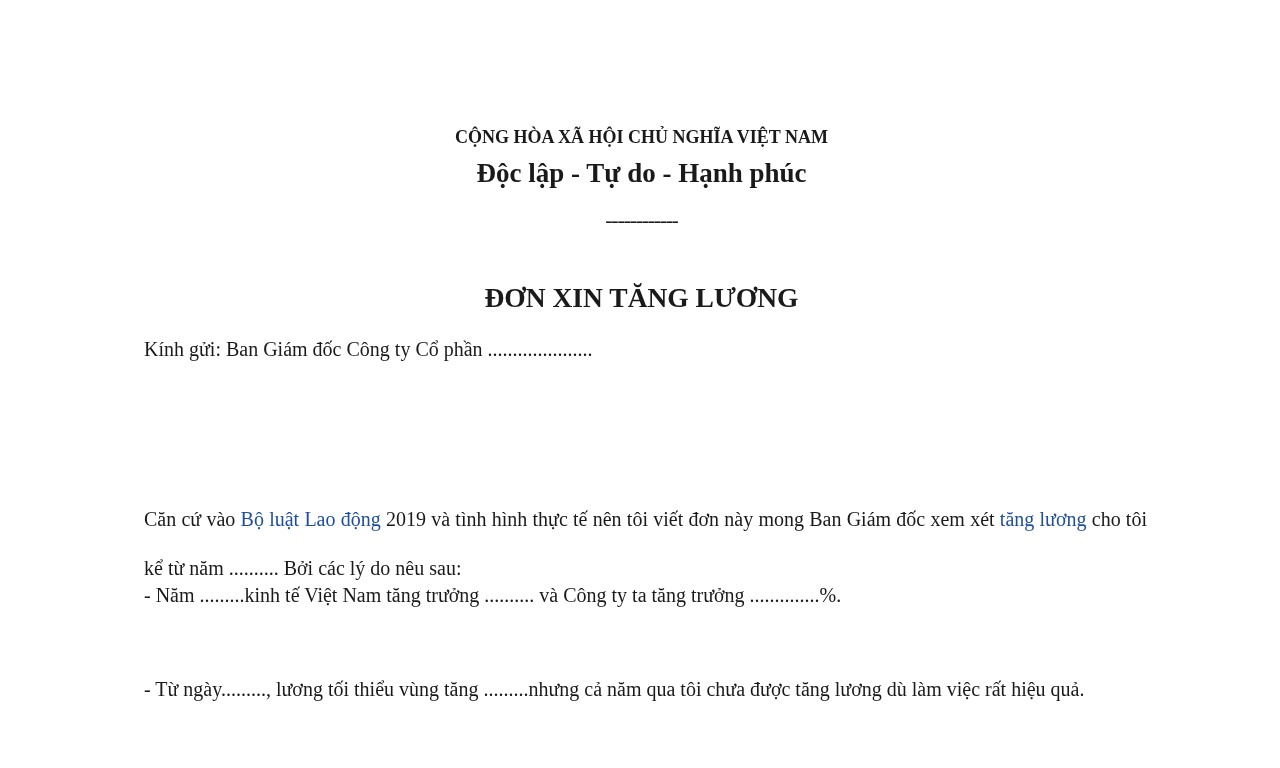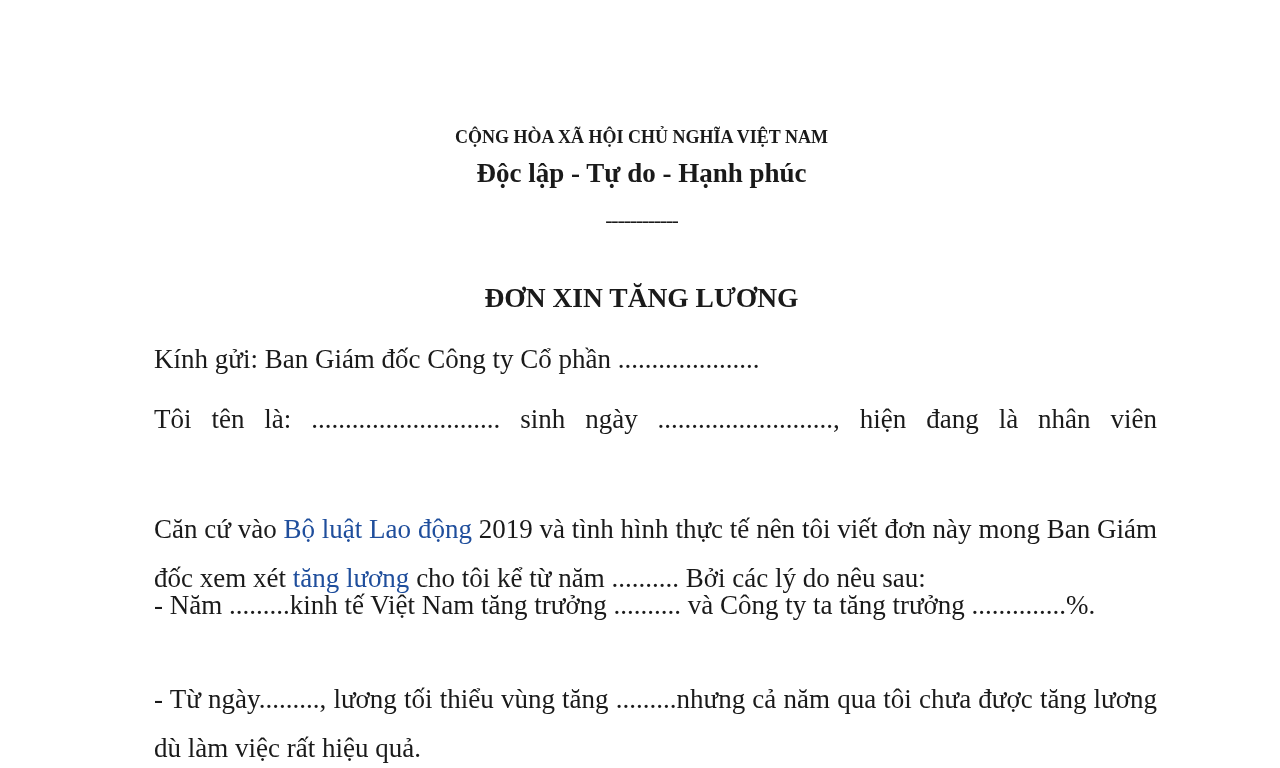--- a/index.html
+++ b/index.html
@@ -49,25 +49,25 @@
     }
     .doc-title {
       top: 280px;
       font-size: 27.5px;
       line-height: 36px;
     }
     .para {
       position: absolute;
       left: 0;
       width: 1003px;
-      font-size: 27px;
+      font-size: 20px;
       line-height: 49px;
       text-align: justify;
       text-align-last: left;
-      margin: 14px;
+      margin: 4px;
     }
     .p-recipient { top: 321px; }
     .p-intro { top: 381px; word-spacing: 5px; }
     .p-basis { top: 491px; font-family: Liberation Serif, serif; }
     .p-reason1 { top: 567px; }
     .p-reason2 { top: 661px; }
     .link {
       color: #1f4e9c;
       text-decoration: none;
       cursor: pointer;
@@ -81,21 +81,20 @@
 
   <div class="center nation">CỘNG HÒA XÃ HỘI CHỦ NGHĨA VIỆT NAM</div>
   <div class="center motto">Độc lập - Tự do - Hạnh phúc</div>
   <div class="center divider">------------</div>
 
   <div class="center doc-title">ĐƠN XIN TĂNG LƯƠNG</div>
 
   <p class="para p-recipient">Kính gửi: Ban Giám đốc Công ty Cổ phần .....................</p>
 
   <p class="para p-intro">
-    <span class="ln" style="text-align:justify;text-align-last:justify;">Tôi tên là: ............................ sinh ngày .........................., hiện đang là nhân viên</span>
   </p>
 
   <p class="para p-basis"><span>Căn cứ vào </span><a class="link">Bộ luật Lao động</a><span> 2019 và tình hình thực tế nên tôi viết đơn này mong Ban Giám đốc xem xét </span><a class="link">tăng lương</a><span> cho tôi kể từ năm .......... Bởi các lý do nêu sau:</span></p>
 
   <p class="para p-reason1">- Năm .........kinh tế Việt Nam tăng trưởng .......... và Công ty ta tăng trưởng ..............%.</p>
 
   <p class="para p-reason2">- Từ ngày........., lương tối thiểu vùng tăng .........nhưng cả năm qua tôi chưa được tăng lương dù làm việc rất hiệu quả.</p>
 
 </div>
 

